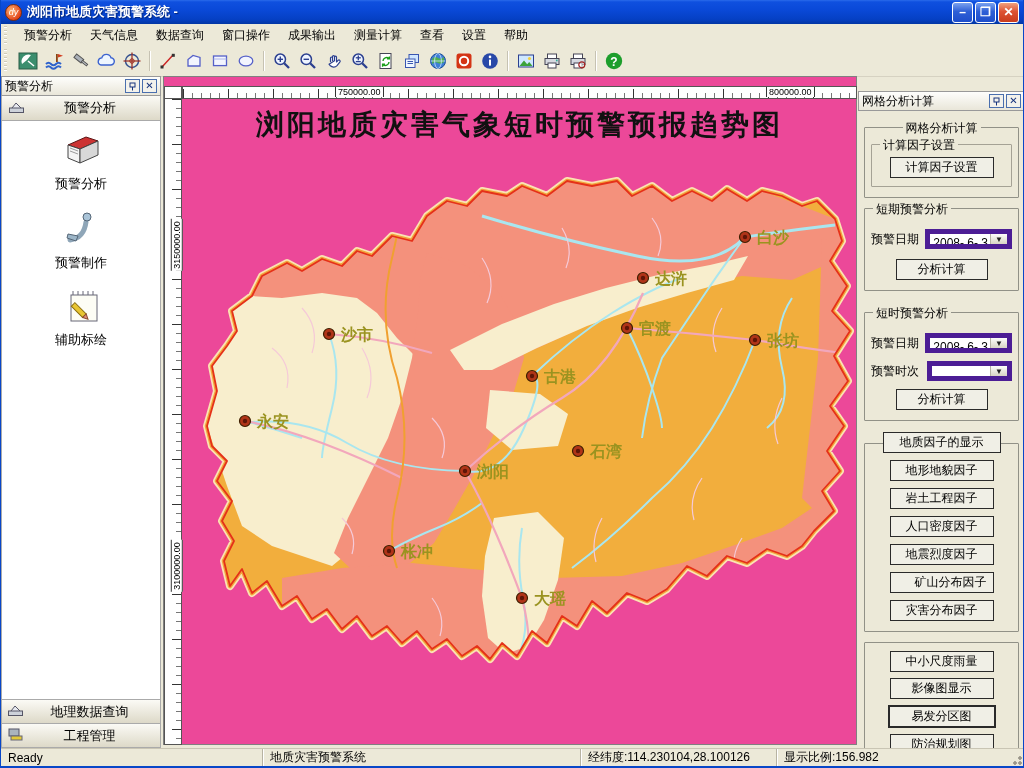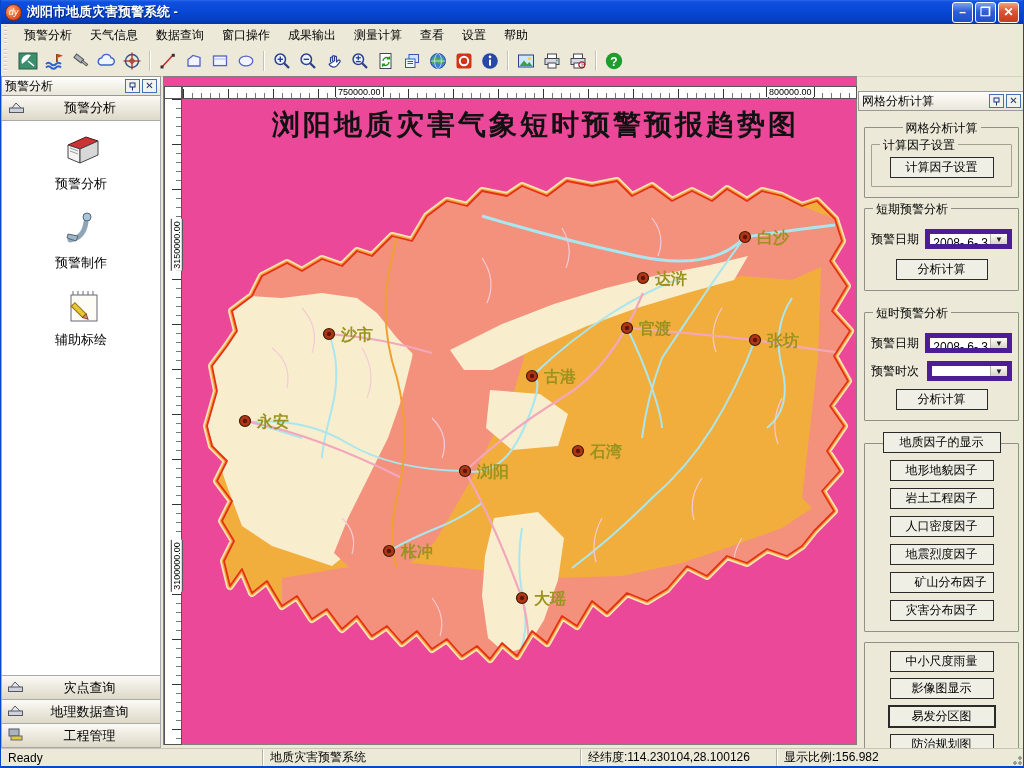--- a/index.html
+++ b/index.html
@@ -66,21 +66,21 @@
   .vruler{position:absolute;left:0;top:21px;width:18px;height:647px;background:#fff;
     border:1px solid #555;box-sizing:border-box;
     background-image:
       repeating-linear-gradient(180deg,#333 0 1px,transparent 1px 45px),
       repeating-linear-gradient(180deg,#777 0 1px,transparent 1px 9px);
     background-size:9px 100%,5px 100%;background-position:right top,right top;background-repeat:no-repeat;}
   .ruler-corner{position:absolute;left:0;top:9px;width:18px;height:13px;background:#fff;border:1px solid #555;box-sizing:border-box;}
   .ruler-lab{position:absolute;font-size:9px;background:#fff;padding:0 2px;border-left:1px solid #333;border-right:1px solid #333;top:0;}
   .vruler .ruler-lab{transform:rotate(-90deg);transform-origin:center;border:none;border-top:1px solid #333;border-bottom:1px solid #333;left:-14px;white-space:nowrap;}
   .map-canvas{position:absolute;left:18px;top:21px;width:675px;height:648px;overflow:hidden;}
-  .map-title{position:absolute;left:16px;top:8px;width:100%;text-align:center;
+  .map-title{position:absolute;left:0;top:8px;width:100%;text-align:center;
     font-family:"Liberation Serif",serif;font-weight:bold;font-size:28px;letter-spacing:3px;color:#111;}
   
   .right-panel{position:absolute;left:857px;top:91px;width:167px;height:672px;background:#ECE9D8;display:flex;flex-direction:column;}
   .rp-body{flex:1;padding:10px 6px 0 6px;box-sizing:border-box;overflow:hidden;}
   .groupbox{position:relative;border:1px solid #919187;border-radius:1px;margin-bottom:10px;box-sizing:border-box;}
   .legend{position:absolute;top:-8px;left:8px;background:#ECE9D8;padding:0 3px;font-size:12px;white-space:nowrap;}
   .legend.center{left:50%;transform:translateX(-50%);}
   .xp-btn{display:block;margin:0 auto;background:#F0EFE6;border:1px solid #2a2a2a;
     font-size:12px;font-family:inherit;padding:2px 6px;height:21px;line-height:15px;cursor:pointer;white-space:nowrap;}
   .xp-btn.default{border-width:2px;height:23px;font-weight:normal;}
@@ -335,27 +335,20 @@
             <line x1="34" y1="8" x2="34" y2="4" stroke="#667"></line>
             <g transform="rotate(45 18 22)">
               <rect x="12" y="19" width="16" height="5" fill="#e8c532" stroke="#8a6d10"></rect>
               <path d="M28 19 l5 2.5 -5 2.5 Z" fill="#e2907a" stroke="#8a4a30"></path>
             </g>
           </svg></span>
       <span class="lbl">辅助标绘</span>
     </div>
   </div>
   <div class="lp-bars">
-    <div class="lp-bar">
-      <span><svg width="17" height="14">
-            <path d="M4 8 L8 3 L13 8" fill="#e8eaf0" stroke="#556"></path>
-            <rect x="1.5" y="8" width="14" height="4.5" fill="#cdd2da" stroke="#556"></rect>
-          </svg></span>
-      <span class="lbl">灾点查询</span>
-    </div>
     <div class="lp-bar">
       <span><svg width="17" height="14">
             <path d="M4 8 L8 3 L13 8" fill="#e8eaf0" stroke="#556"></path>
             <rect x="1.5" y="8" width="14" height="4.5" fill="#cdd2da" stroke="#556"></rect>
           </svg></span>
       <span class="lbl">地理数据查询</span>
     </div>
     <div class="lp-bar">
       <span><svg width="17" height="14">
             <rect x="2" y="2" width="10" height="7" fill="#aab4be" stroke="#556"></rect>

